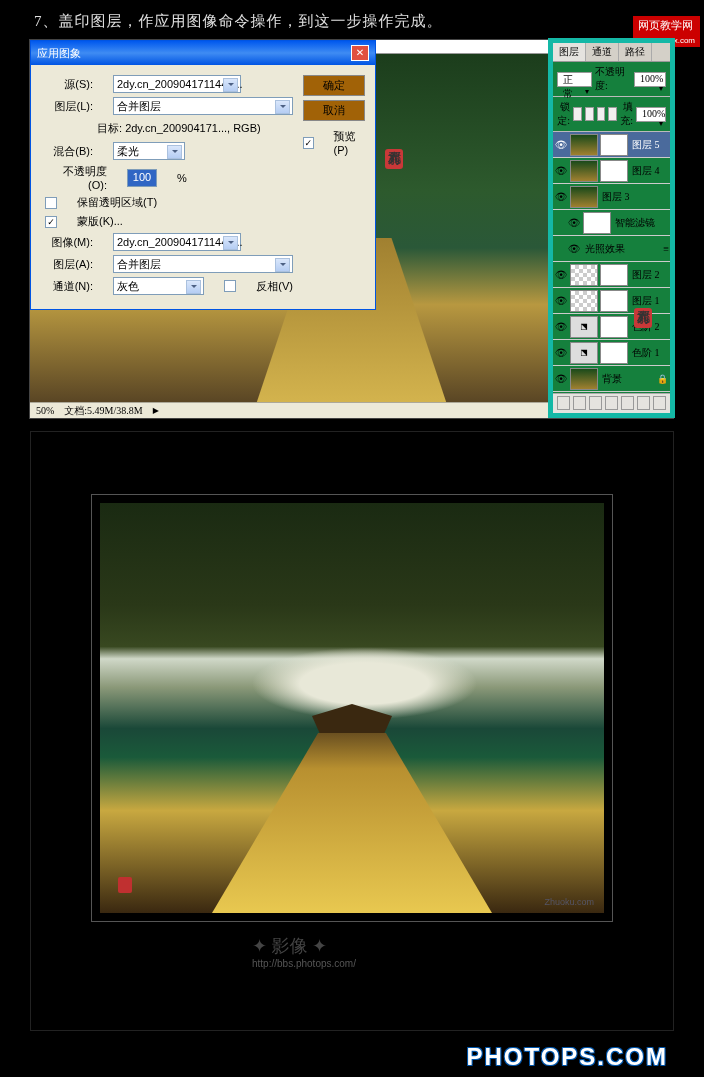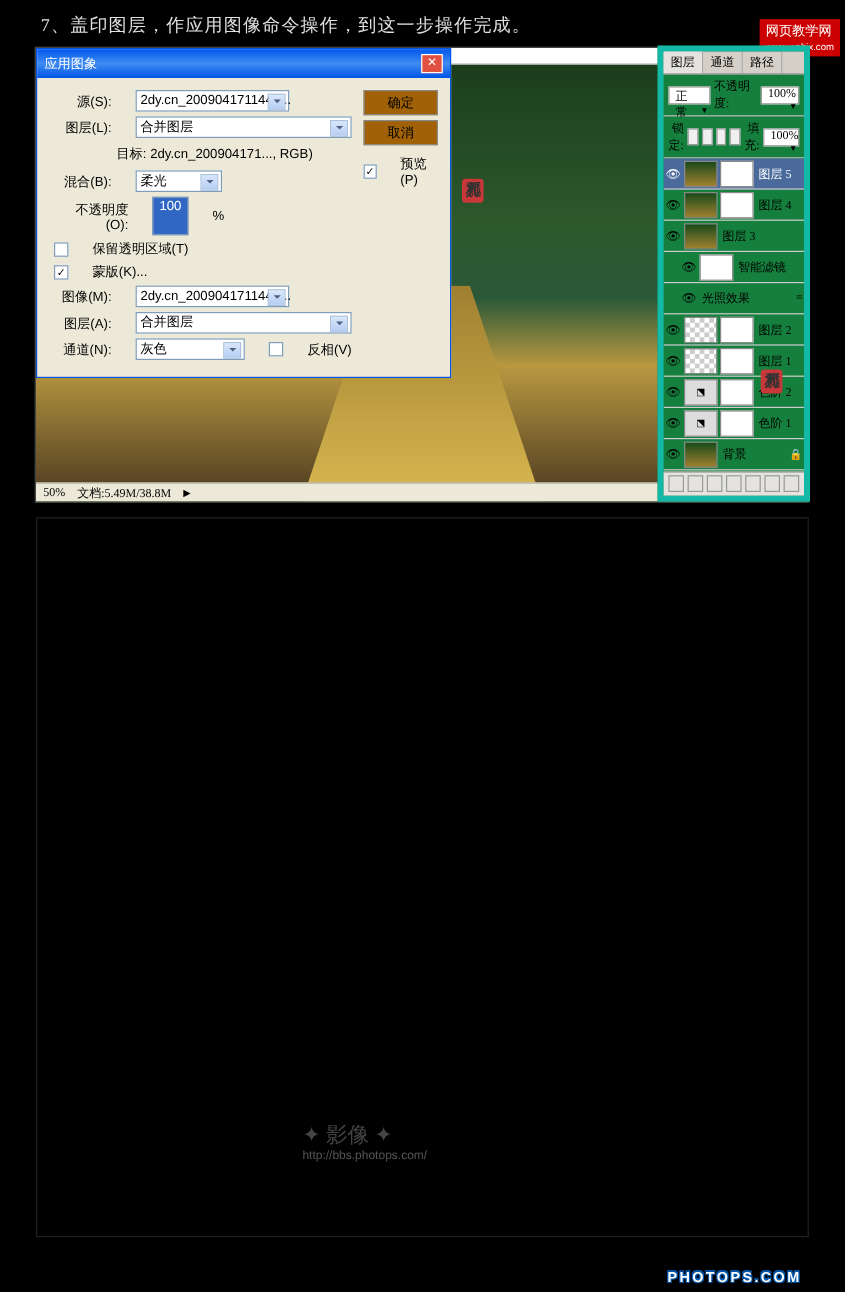--- a/index.html
+++ b/index.html
@@ -24,21 +24,21 @@
 .row { display: flex; align-items: center; margin-bottom: 4px; gap: 20px; }
 .lbl { text-align: right; width: 48px; font-size: 11px; }
 .lbl-wide { width: 62px; }
 .dd { background: #fff; border: 1px solid #7f9db9; padding: 1px 16px 1px 3px; font-size: 11px; position: relative; height: 18px; line-height: 14px; }
 .dd::after { content: ""; position: absolute; right: 2px; top: 2px; width: 13px; height: 12px; background: linear-gradient(#dae7fb,#b5cdf3); border: 1px solid #abc1de; }
 .dd::before { content: ""; position: absolute; right: 6px; top: 7px; border: 3px solid transparent; border-top-color: #4d6184; z-index: 1; }
 .dd-s { width: 128px; }
 .dd-m { width: 72px; }
 
 .cb { width: 12px; height: 12px; border: 1px solid #7f9db9; background: #fff; display: inline-flex; align-items: center; justify-content: center; font-size: 9px; }
-.txt-in { width: 30px; height: 32px; border: 1px solid #7f9db9; background: #3066c4; color: #fff; text-align: center; font-size: 11px; line-height: 14px; }
+.txt-in { width: 30px; height: 18px; border: 1px solid #7f9db9; background: #3066c4; color: #fff; text-align: center; font-size: 11px; line-height: 14px; }
 
 .btn { background: #a16207; border: 1px solid #888; padding: 2px 0; font-size: 11px; text-align: center; cursor: pointer; }
 
 .target-txt { font-size: 11px; padding: 2px 0 6px 52px; }
 
 .signature { position: absolute; top: 100px; right: -52px; width: 42px; height: 100px; }
 .sig-txt { color: #333; font-family: "KaiTi"; font-size: 13px; writing-mode: vertical-rl; }
 .sig-seal { width: 18px; height: 20px; background: #c83838; border-radius: 3px; margin-top: 8px; }
 
 .status-bar { position: absolute; bottom: 0; left: 0; right: 0; height: 16px; background: #ece9d8; border-top: 1px solid #aca899; display: flex; align-items: center; padding: 0 6px; font-size: 10px; gap: 10px; }
@@ -79,21 +79,21 @@
 .result-img { position: absolute; inset: 8px; background: linear-gradient(to bottom, #1a2a12 0%, #2a3818 25%, #384820 35%, #d0d8c8 38%, #8a9878 45%, #1a4838 55%, #1a5a3a 62%, #c8a840 75%, #3a2810 100%); overflow: hidden; }
 .clouds { position: absolute; top: 35%; left: 30%; width: 45%; height: 18%; background: radial-gradient(ellipse, #e8e8d8 40%, transparent 70%); }
 .hut { position: absolute; top: 49%; left: 50%; transform: translateX(-50%); width: 80px; height: 30px; background: #3a2810; clip-path: polygon(10% 100%, 90% 100%, 100% 40%, 50% 0, 0 40%); }
 .dock2 { position: absolute; bottom: 0; left: 50%; transform: translateX(-50%); width: 280px; height: 44%; background: linear-gradient(to top, #e8c850 0%, #b89030 80%, #6a5020 100%); clip-path: polygon(0 100%, 100% 100%, 62% 0, 38% 0); }
 .result-seal { position: absolute; bottom: 20px; left: 18px; width: 14px; height: 16px; background: #c03030; border-radius: 2px; }
 .result-wm { position: absolute; bottom: 6px; right: 10px; color: #556; font-size: 9px; font-family: Arial; }
 
 .bbs-logo { position: absolute; bottom: 61px; left: 50%; transform: translateX(-50%); color: #555; font-size: 10px; text-align: left; font-family: Arial; width: 200px; }
 .bbs-art { font-size: 18px; font-family: "KaiTi"; color: #444; }
 
-.photops { position: absolute; bottom: 6px; right: 36px; color: #fff; font-family: Arial; font-size: 12px; font-weight: bold; letter-spacing: 2px; text-shadow: 1px 1px 0 #05a, -1px -1px 0 #05a, 1px -1px 0 #05a, -1px 1px 0 #05a; }
+.photops { position: absolute; bottom: 6px; right: 36px; color: #fff; font-family: Arial; font-size: 24px; font-weight: bold; letter-spacing: 2px; text-shadow: 1px 1px 0 #05a, -1px -1px 0 #05a, 1px -1px 0 #05a, -1px 1px 0 #05a; }
 </style>
 </head>
 <body>
 
 <div class="step-desc">7、盖印图层，作应用图像命令操作，到这一步操作完成。</div>
 <div class="top-watermark">
   <span>网页教学网</span><br>
   <span style="font-size:8px">www.webjx.com</span>
 </div>
 
@@ -263,19 +263,28 @@
     <span class="lp-ico"></span>
     <span class="lp-ico"></span>
   </div>
 </div>
 <div class="sig2">
   <div class="sig-txt" style="color:#333">邓村翁人儿</div>
   <div class="sig-seal"></div>
 </div>
 
 <div class="result-area">
+  <div class="result-frame">
+    <div class="result-img">
+      <div class="clouds"></div>
+      <div class="hut"></div>
+      <div class="dock2"></div>
+      <div class="result-seal"></div>
+      <div class="result-wm">Zhuoku.com</div>
+    </div>
+  </div>
   <div class="bbs-logo">
     <div class="bbs-art">✦ 影像 ✦</div>
     <div>http://bbs.photops.com/</div>
   </div>
 </div>
 
 <div class="photops">PHOTOPS.COM</div>
 
 </body></html>

